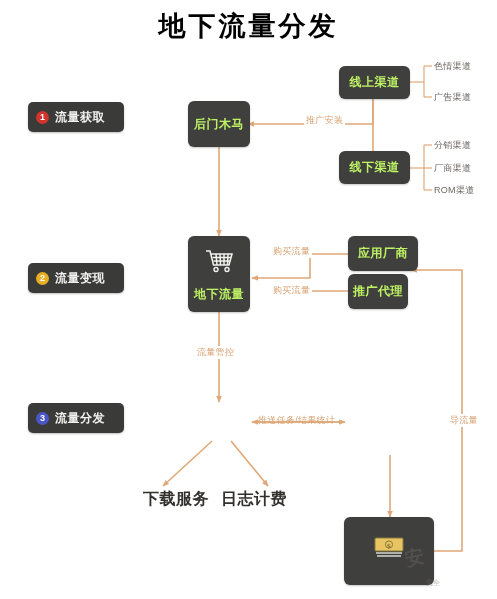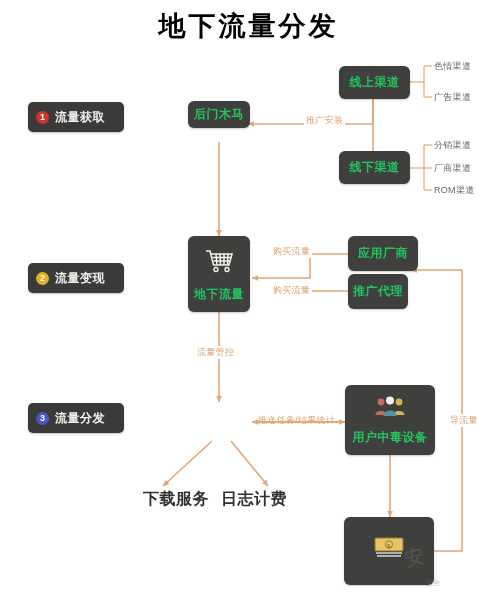--- a/index.html
+++ b/index.html
@@ -39,21 +39,21 @@
   }
   .stage .slabel {
     color: #f2f2f0; font-size: 12px; font-weight: bold; letter-spacing: .5px;
   }
 
   
   .node {
     position: absolute;
     background: #3f3f3d;
     border-radius: 6px;
-    color: #22c55e;
+    color: #bef264;
     font-size: 12px; font-weight: bold;
     display: flex; align-items: center; justify-content: center;
     text-align: center;
     letter-spacing: .5px;
     box-shadow: 0 1px 2px rgba(0,0,0,.22);
   }
   .node.tall {
     flex-direction: column;
     justify-content: flex-end;
     padding-bottom: 9px;
@@ -160,21 +160,21 @@
   </div>
 
   <div class="node" style="left:339px; top:66px; width:71px; height:33px;">
     <span class="nlabel">线上渠道</span>
   </div>
 
   <div class="node" style="left:339px; top:151px; width:71px; height:33px;">
     <span class="nlabel">线下渠道</span>
   </div>
 
-  <div class="node" style="left:188px; top:101px; width:62px; height:27px;">
+  <div class="node" style="left:188px; top:101px; width:62px; height:46px;">
     <span class="nlabel">后门木马</span>
   </div>
 
   <div class="node tall" style="left:188px; top:236px; width:62px; height:76px;">
     <span class="nicon">
       <svg width="30" height="26" viewBox="0 0 30 26" xmlns="http://www.w3.org/2000/svg">
         <g stroke="#f2f2ee" stroke-width="1.5" fill="none">
           <path d="M2,3 L6,3 L9.5,17 L25,17 L28,6 L7.2,6"></path>
           <path d="M8.5,9.5 L27,9.5 M9.5,13 L26,13"></path>
           <path d="M12,6 L13,17 M16,6 L16.5,17 M20,6 L20,17 M24,6 L23.5,17"></path>
@@ -188,33 +188,20 @@
 
   <div class="node" style="left:348px; top:236px; width:70px; height:35px;">
     <span class="nlabel">应用厂商</span>
   </div>
 
   <div class="node" style="left:348px; top:274px; width:60px; height:35px;font-family:Liberation Serif, serif;">
     <span class="nlabel">推广代理</span>
   </div>
 
 
-  <div class="node tall" style="left:345px; top:385px; width:90px; height:70px;">
-    <span class="nicon">
-      <svg width="34" height="24" viewBox="0 0 34 24" xmlns="http://www.w3.org/2000/svg">
-        <circle cx="8" cy="7" r="3.4" fill="#c76b62"></circle>
-        <path d="M2.5,20 C2.5,14.5 13.5,14.5 13.5,20 z" fill="#c76b62"></path>
-        <circle cx="26" cy="7" r="3.4" fill="#d9b05a"></circle>
-        <path d="M20.5,20 C20.5,14.5 31.5,14.5 31.5,20 z" fill="#d9b05a"></path>
-        <circle cx="17" cy="5.6" r="4" fill="#f0f0ec"></circle>
-        <path d="M10.5,21 C10.5,13.8 23.5,13.8 23.5,21 z" fill="#5b8ea8"></path>
-      </svg>
-    </span>
-    <span class="nlabel">用户中毒设备</span>
-  </div>
 
   <div class="node tall" style="left:344px; top:517px; width:90px; height:68px;">
     <span class="nicon">
       <svg width="34" height="24" viewBox="0 0 34 24" xmlns="http://www.w3.org/2000/svg">
         <rect x="3" y="3" width="28" height="13" rx="1" fill="#e8c463" stroke="#8a7a3c" stroke-width="1"></rect>
         <circle cx="17" cy="9.5" r="3.6" fill="none" stroke="#8a7a3c" stroke-width="1"></circle>
         <text x="17" y="12.6" font-size="6" fill="#8a7a3c" text-anchor="middle" font-family="DejaVu Sans, sans-serif">$</text>
         <g stroke="#d8d8cf" stroke-width="1.4">
           <path d="M4,18 L30,18 M5,21 L29,21"></path>
         </g>

